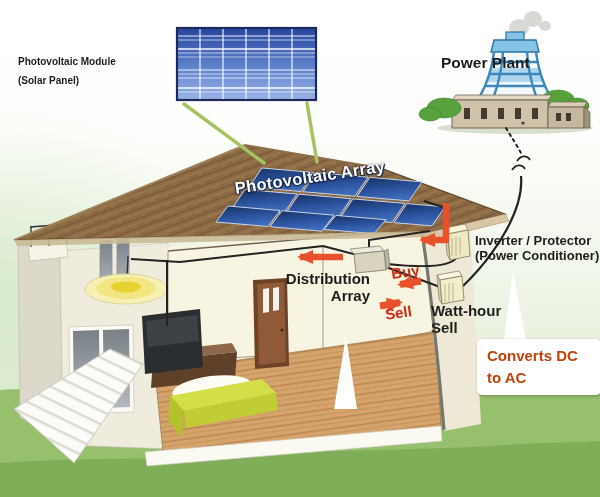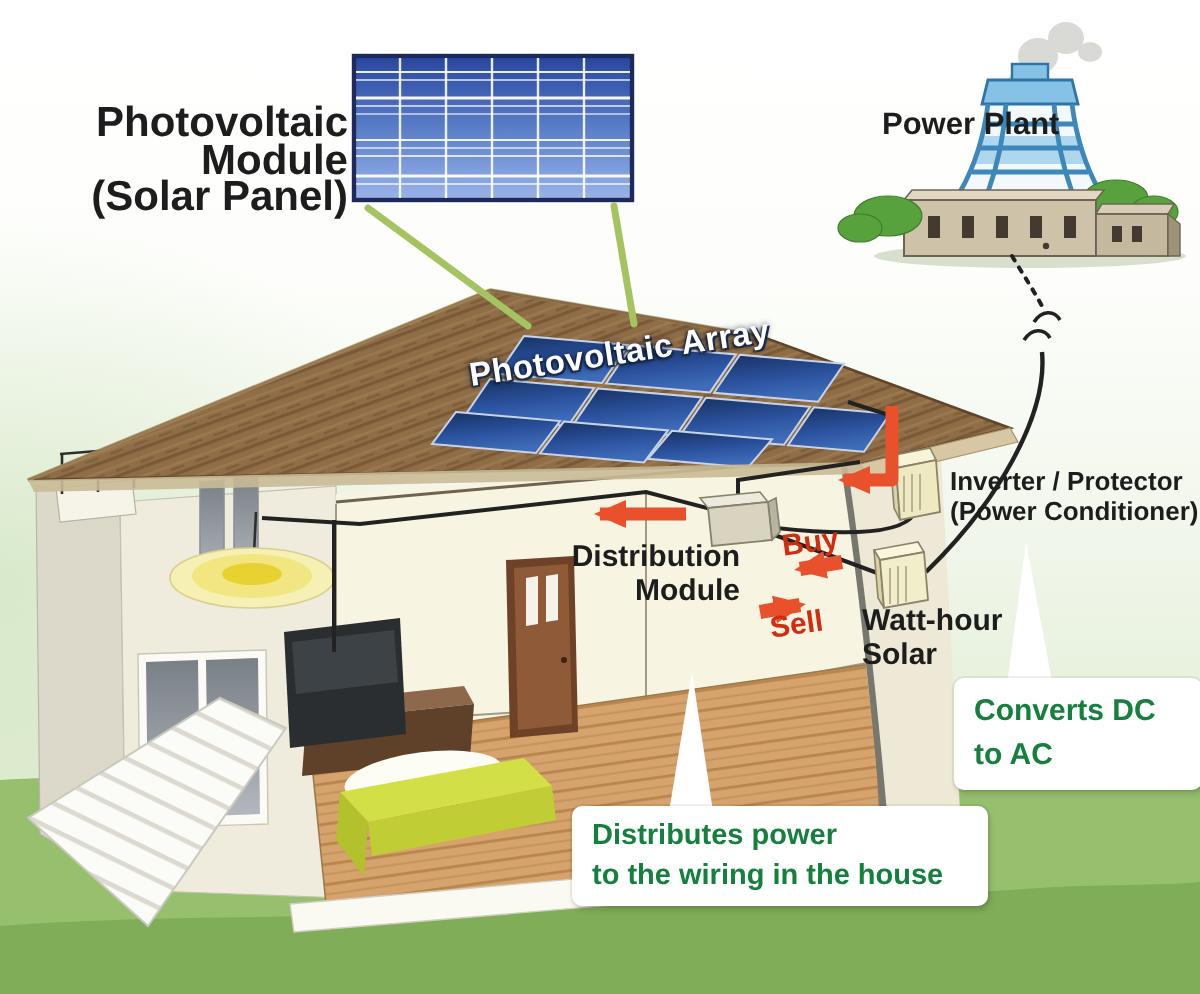--- a/index.html
+++ b/index.html
@@ -10,35 +10,35 @@
   }
   #stage::before{
     content:"";position:absolute;inset:0;
     background:radial-gradient(ellipse 340px 260px at 0% 58%,rgba(190,219,168,.45),rgba(190,219,168,0) 70%);
   }
   svg{position:absolute;left:0;top:0;}
   .label{
     position:absolute;color:#1d1d1d;font-weight:700;white-space:pre-line;
     -webkit-font-smoothing:antialiased;
   }
-  .lbl-pv-module{left:6px;top:53px;width:168px;text-align:right;font-size:21px;line-height:18.5px;}
+  .lbl-pv-module{left:18px;top:53px;width:168px;font-size:10px;line-height:18.5px;}
   .lbl-power-plant{left:423px;top:54px;font-size:15.5px;margin-left:18px;}
   .lbl-power-grid{left:442px;top:139px;font-size:15px;}
   .lbl-pv-array{
     left:235px;top:179px;font-size:16.5px;color:#ffffff;letter-spacing:.3px;
     transform:rotate(-8.5deg);transform-origin:left center;white-space:nowrap;
     text-shadow:1px 1px 0 #17294d,-1px 1px 1px rgba(12,24,48,.75),0 0 3px rgba(12,24,48,.8);
   }
   .lbl-inverter{left:475px;top:234px;width:128px;font-size:13px;line-height:14.5px;}
   .lbl-dist{left:252px;top:271px;width:118px;text-align:right;font-size:15px;line-height:16.5px;}
   .lbl-watt{left:431px;top:303px;font-size:15px;line-height:16.5px;}
   .lbl-buy{left:391px;top:263px;font-size:15px;color:#cf2c10;transform:rotate(-8deg);}
   .lbl-sell{left:385px;top:304px;font-size:15px;color:#cf2c10;transform:rotate(-8deg);}
   .callout{
-    position:absolute;background:#ffffff;border-radius:5px;color:#15803d;font-weight:600;
+    position:absolute;background:#ffffff;border-radius:5px;color:#c2410c;font-weight:600;
     white-space:pre-line;box-shadow:0 0 0 1px rgba(0,0,0,.05),1px 2px 3px rgba(0,0,0,.15);
   }
   .callout-distributes{left:286px;top:403px;width:188px;padding:5px 10px;font-size:14.5px;line-height:20px;}
   .callout-converts{left:477px;top:339px;width:104px;padding:6px 10px;font-size:15px;line-height:22px;}
 </style>
 </head>
 <body>
 
 <div id="stage">
 
@@ -312,24 +312,22 @@
   </g>
 </svg>
 
 <div class="label lbl-pv-module">Photovoltaic Module
 (Solar Panel)</div>
 <div class="label lbl-power-plant">Power Plant</div>
 <div class="label lbl-pv-array">Photovoltaic Array</div>
 <div class="label lbl-inverter">Inverter / Protector
 (Power Conditioner)</div>
 <div class="label lbl-dist">Distribution
-Module</div>
+Array</div>
 <div class="label lbl-watt">Watt-hour
-Solar</div>
+Sell</div>
 <div class="label lbl-buy">Buy</div>
 <div class="label lbl-sell">Sell</div>
 
-<div class="callout callout-distributes">Distributes power
-to the wiring in the house</div>
 <div class="callout callout-converts">Converts DC
 to AC</div>
 
 </div>
 
 </body></html>

